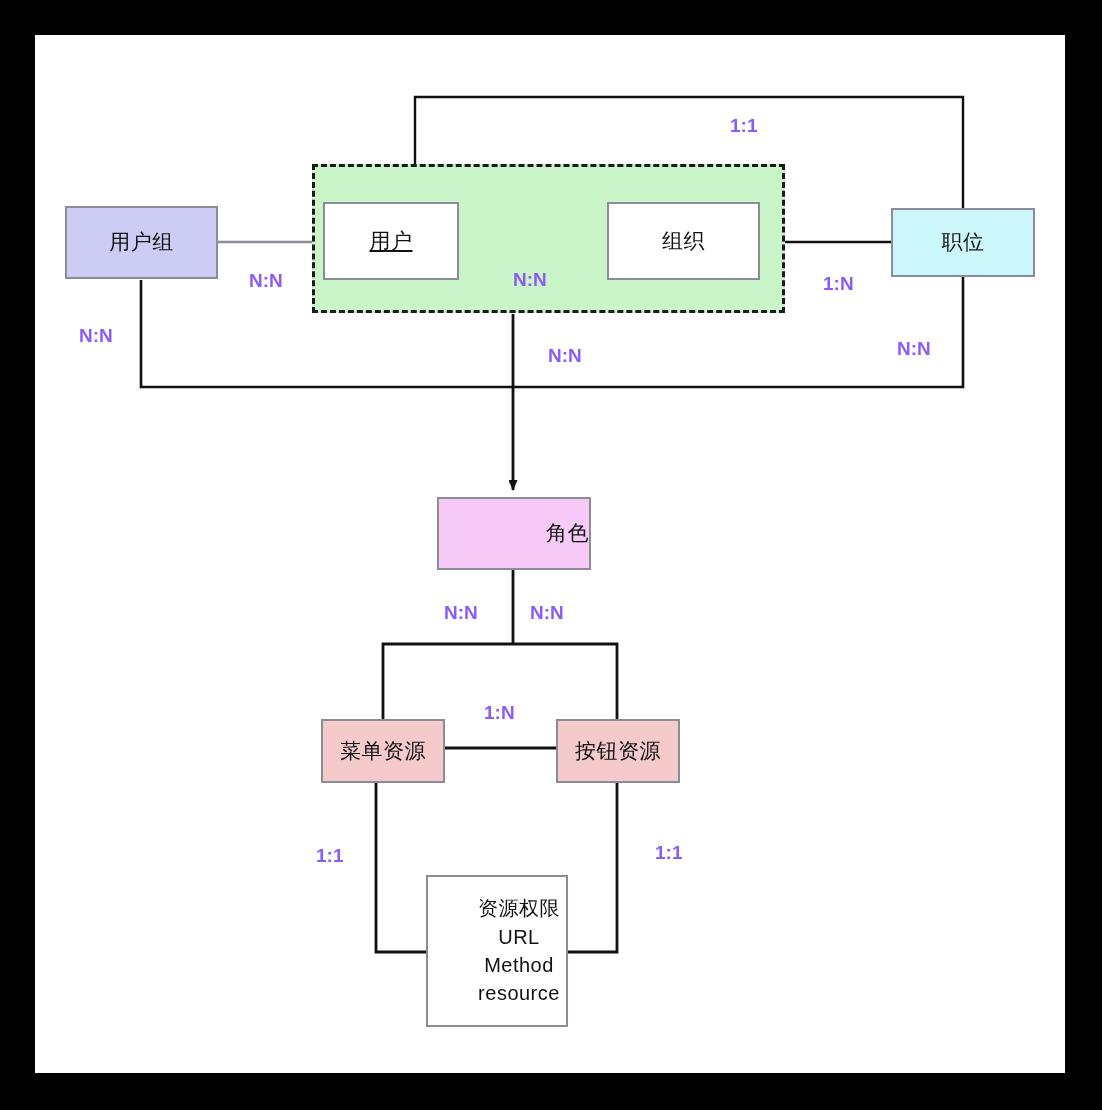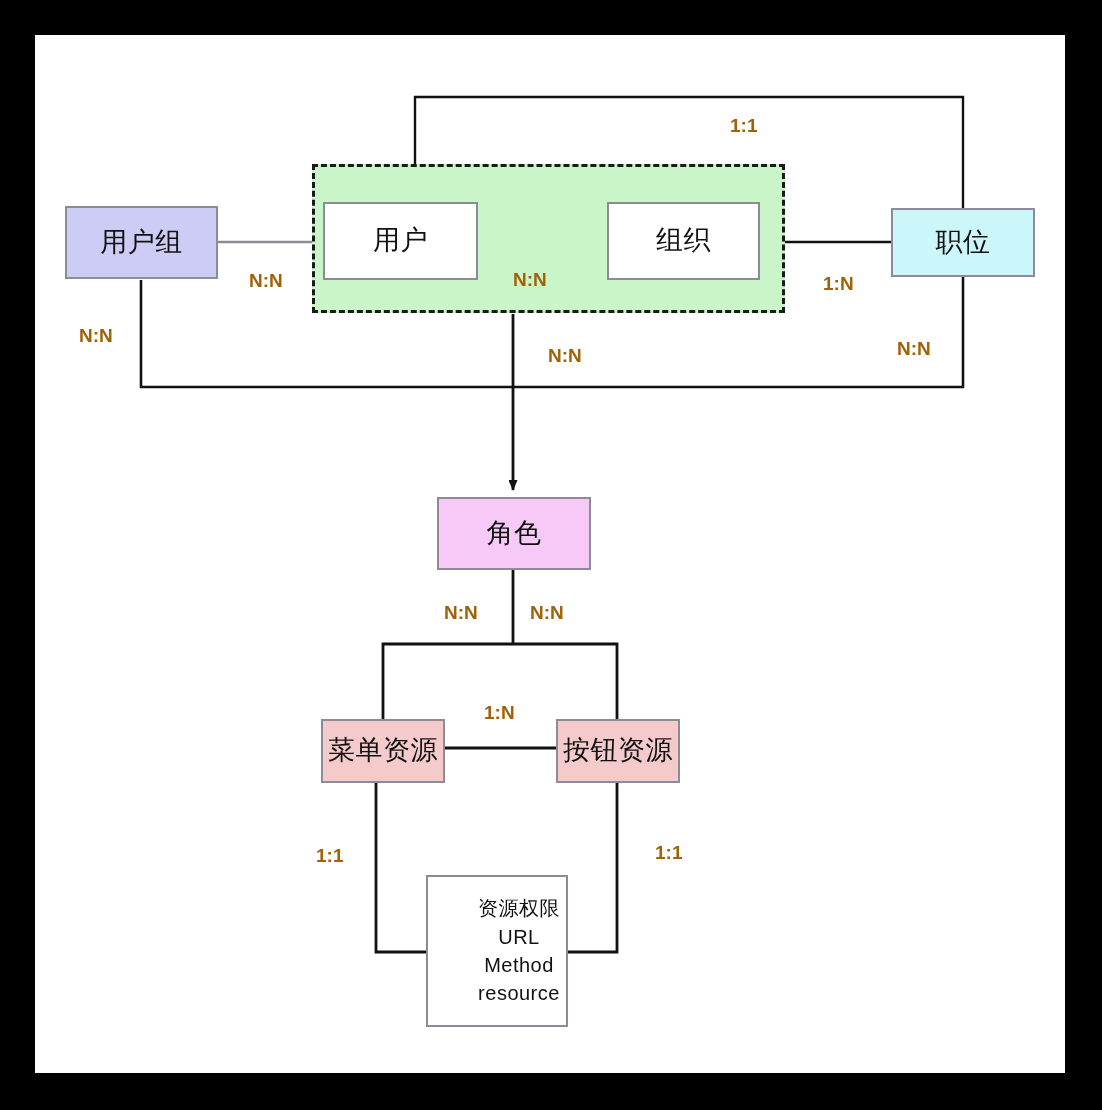--- a/index.html
+++ b/index.html
@@ -30,21 +30,21 @@
     overflow: visible;
   }
   .node {
     position: absolute;
     box-sizing: border-box;
     display: flex;
     align-items: center;
     justify-content: center;
     text-align: center;
     color: #111111;
-    font-size: 27px;
+    font-size: 21px;
     line-height: 1.45;
     letter-spacing: 0.5px;
     border: 2px solid #8c8c99;
     z-index: 5;
   }
   .node.lavender { background: #ccccf5; }
   .node.cyan     { background: #ccf7fa; }
   .node.pink     { background: #f6c9f6; }
   .node.salmon   { background: #f4caca; }
   .node.white    { background: #ffffff; }
@@ -52,21 +52,21 @@
     position: absolute;
     box-sizing: border-box;
     background: #c9f5c9;
     border: 3px dashed #1a1a1a;
     z-index: 2;
   }
   .edge-label {
     position: absolute;
     font-size: 19px;
     font-weight: bold;
-    color: #a16207;
+    color: #8b5cf6;
     white-space: nowrap;
     z-index: 6;
   }
   .multiline {
     flex-direction: column;
     font-size: 20px;
     line-height: 1.42;
   }
   .multiline span { display: block; }
   .watermark {
@@ -118,33 +118,33 @@
 
     <path d="M 582,748 L 582,917 L 532,917" fill="none" stroke="#111111" stroke-width="2.8"></path>
   </svg>
 
   <div class="group-box" style="left:277px; top:129px; width:473px; height:149px;"></div>
 
   <div class="node lavender" style="left:30px; top:171px; width:153px; height:73px;">
     <span>用户组</span>
   </div>
 
-  <div class="node white" style="left:288px; top:167px; width:155px; height:78px;">
+  <div class="node white" style="left:288px; top:167px; width:136px; height:78px;text-decoration:underline;">
     <span>用户</span>
   </div>
 
   <div class="node white" style="left:572px; top:167px; width:153px; height:78px;">
     <span>组织</span>
   </div>
 
   <div class="node cyan" style="left:856px; top:173px; width:144px; height:69px;justify-content:center;">
     <span>职位</span>
   </div>
 
-  <div class="node pink" style="left:402px; top:462px; width:154px; height:73px;">
+  <div class="node pink" style="left:402px; top:462px; width:154px; height:73px;justify-content:flex-end;">
     <span>角色</span>
   </div>
 
   <div class="node salmon" style="left:286px; top:684px; width:124px; height:64px;">
     <span>菜单资源</span>
   </div>
 
   <div class="node salmon" style="left:521px; top:684px; width:124px; height:64px;justify-content:center;">
     <span>按钮资源</span>
   </div>

